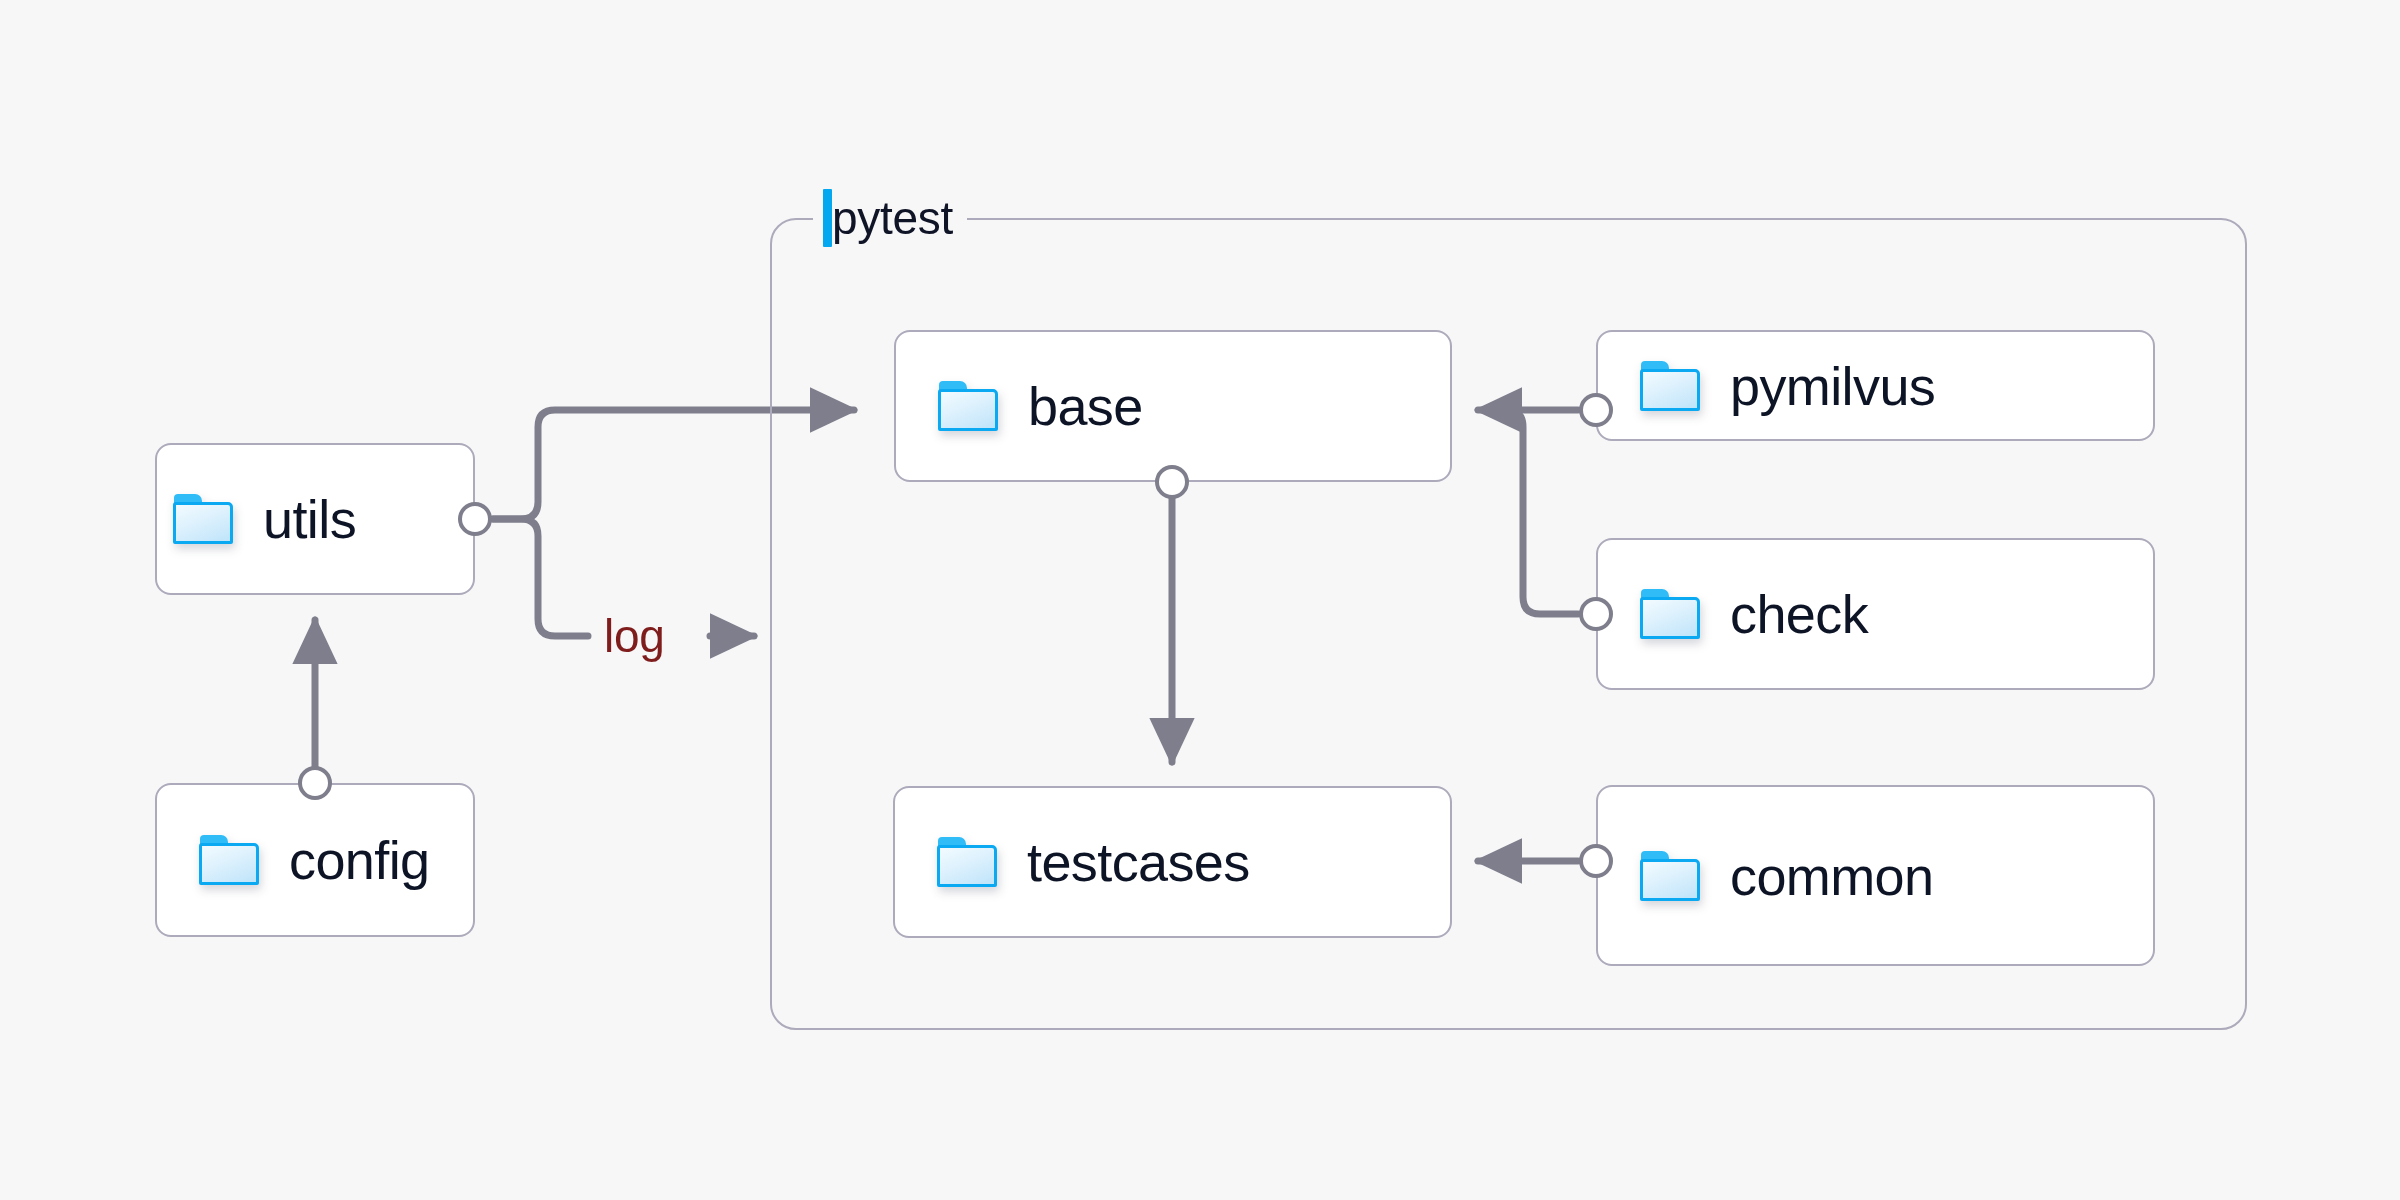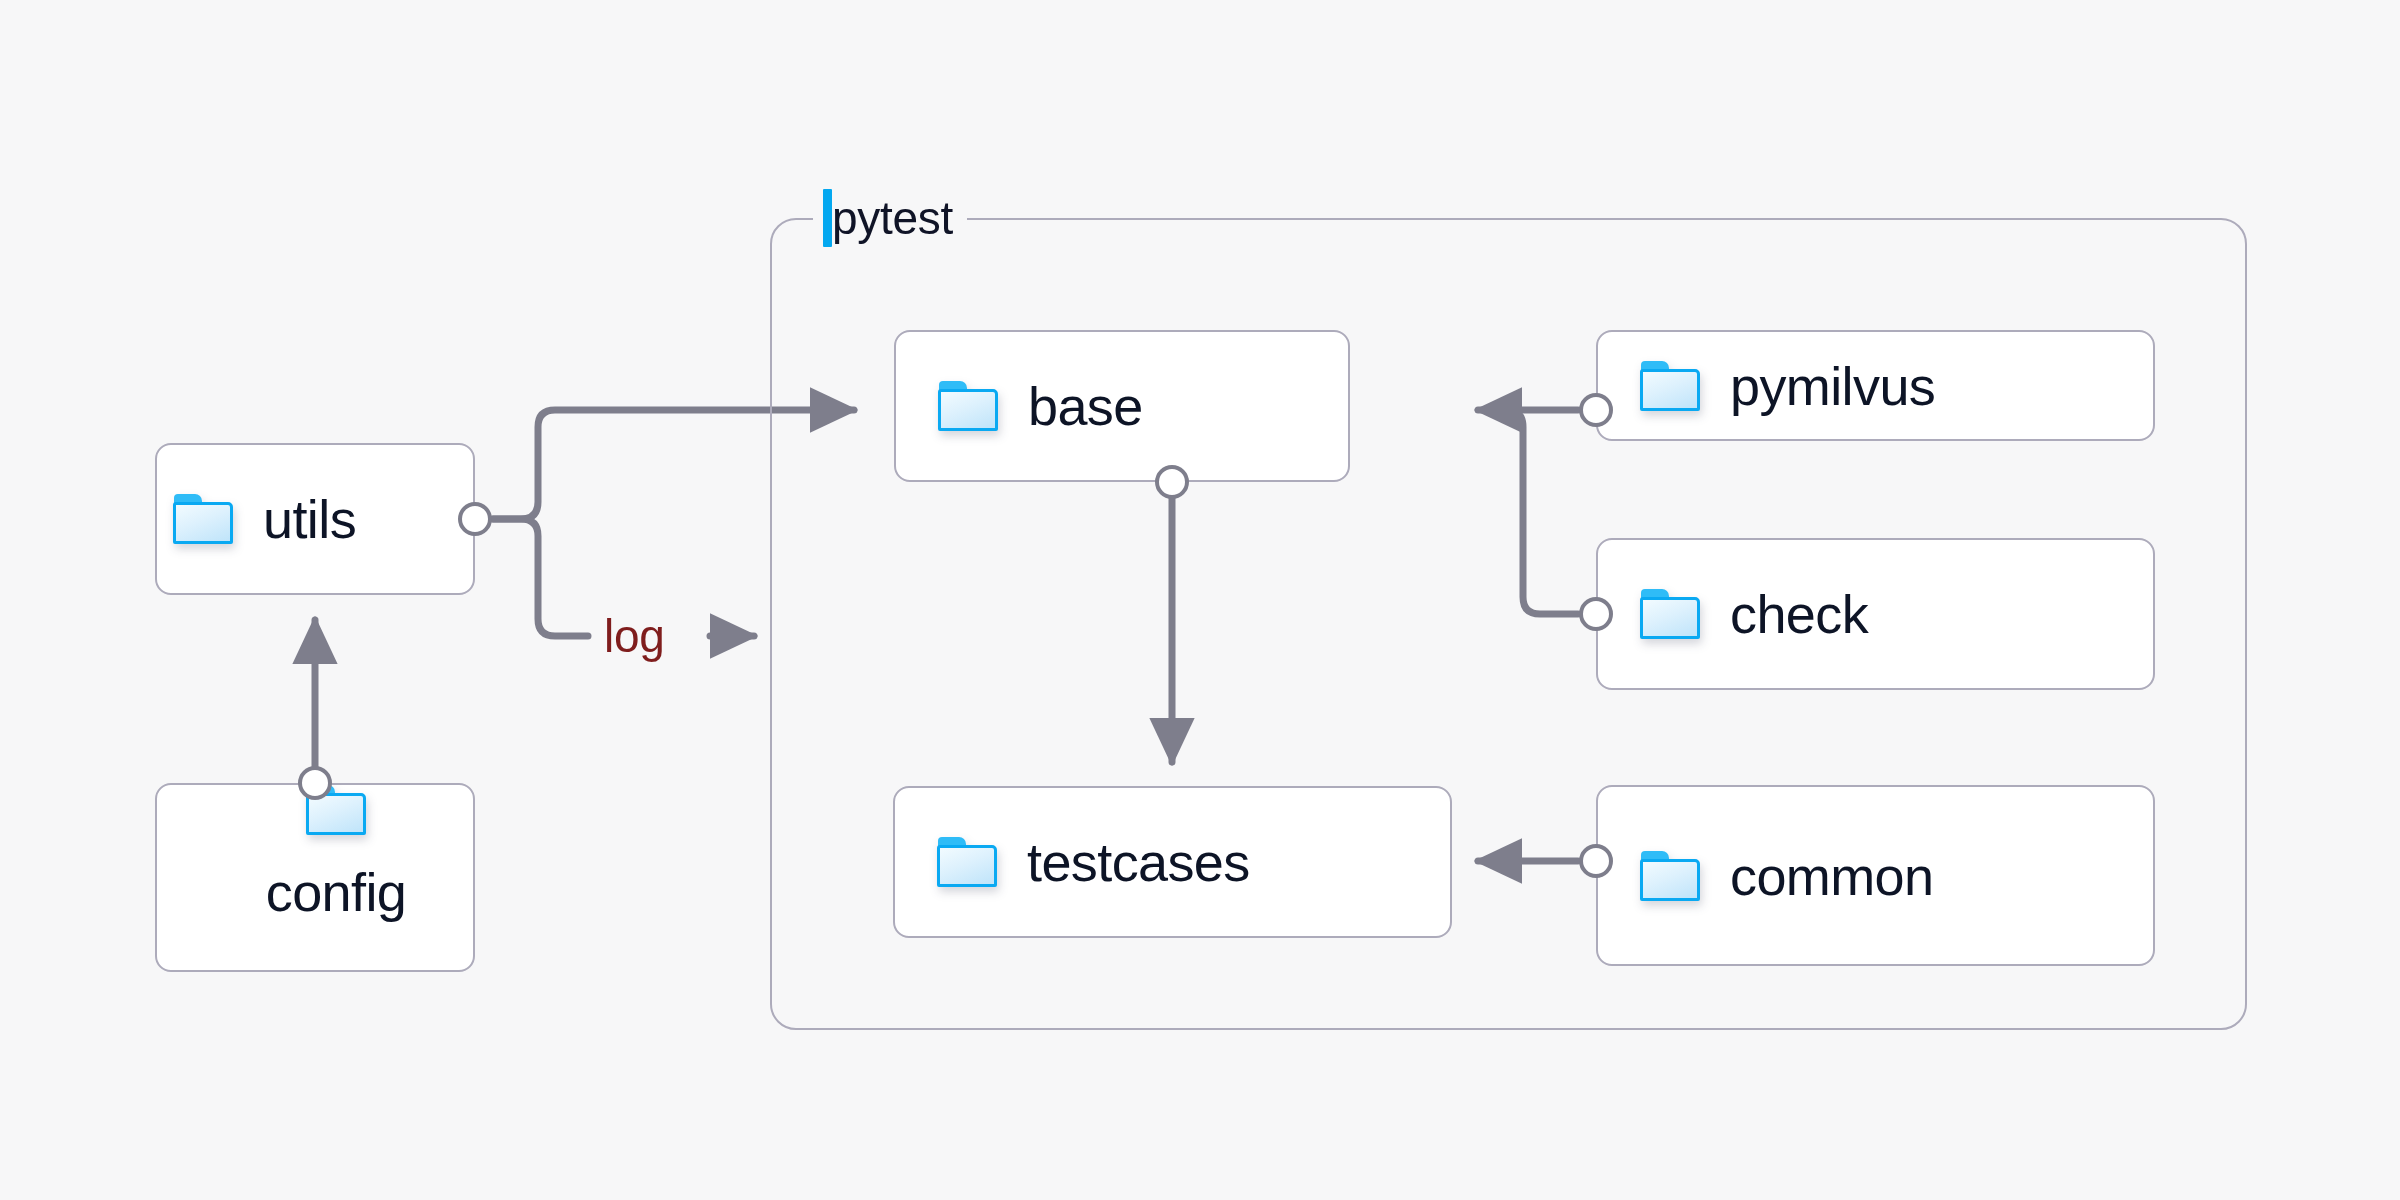--- a/index.html
+++ b/index.html
@@ -165,29 +165,29 @@
   </div>
 
   <div class="node" style="left:155px; top:443px; width:320px; height:152px;padding-left:16px;">
     <span class="folder-icon">
       <span class="tab"></span>
         <span class="body"></span>
     </span>
     <span class="node-label">utils</span>
   </div>
 
-  <div class="node" style="left:155px; top:783px; width:320px; height:189px;flex-direction:column;">
+  <div class="node" style="left:155px; top:783px; width:320px; height:154px;">
     <span class="folder-icon">
       <span class="tab"></span>
         <span class="body"></span>
     </span>
     <span class="node-label">config</span>
   </div>
 
-  <div class="node" style="left:894px; top:330px; width:456px; height:152px;">
+  <div class="node" style="left:894px; top:330px; width:558px; height:152px;">
     <span class="folder-icon">
       <span class="tab"></span>
         <span class="body"></span>
     </span>
     <span class="node-label">base</span>
   </div>
 
   <div class="node" style="left:893px; top:786px; width:559px; height:152px;">
     <span class="folder-icon">
       <span class="tab"></span>

